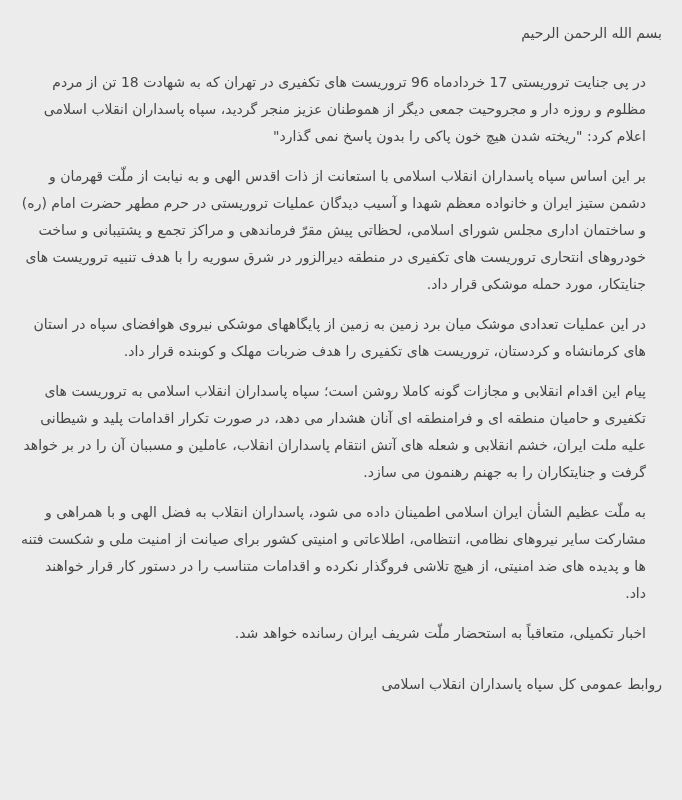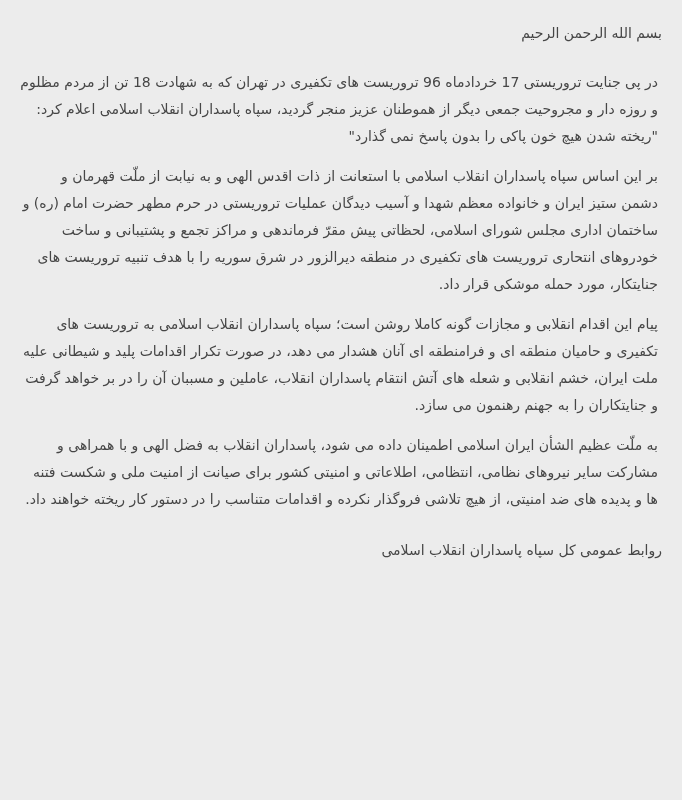--- a/index.html
+++ b/index.html
@@ -23,21 +23,21 @@
     unicode-bidi: embed;
     text-align: right;
     color: #464646;
     font-size: 14px;
     line-height: 27px;
   }
   .bismillah {
     margin: 0 0 22px 0;
   }
   .para {
-    margin: 0 4px 13px 0;
+    margin: 0 16px 13px 0;
   }
   .signature-block {
     margin-top: 24px;
   }
   .signature-line {
     margin: 0;
   }
   .date-line {
     margin: 0;
   }
@@ -46,24 +46,26 @@
 <body style="background: rgb(236, 236, 236);">
 
 <div class="page" style="background: rgb(236, 236, 236); color: rgb(70, 70, 70); border-radius: 7px;">
 
   <div class="bismillah">بسم الله الرحمن الرحیم</div>
 
   <div class="para">در پی جنایت تروریستی 17 خردادماه 96 تروریست های تکفیری در تهران که به شهادت 18 تن از مردم مظلوم و روزه دار و مجروحیت جمعی دیگر از هموطنان عزیز منجر گردید، سپاه پاسداران انقلاب اسلامی اعلام کرد: "ریخته شدن هیچ خون پاکی را بدون پاسخ نمی گذارد"</div>
 
   <div class="para">بر این اساس سپاه پاسداران انقلاب اسلامی با استعانت از ذات اقدس الهی و به نیابت از ملّت قهرمان و دشمن ستیز ایران و خانواده معظم شهدا و آسیب دیدگان عملیات تروریستی در حرم مطهر حضرت امام (ره) و ساختمان اداری مجلس شورای اسلامی، لحظاتی پیش مقرّ فرماندهی و مراکز تجمع و پشتیبانی و ساخت خودروهای انتحاری تروریست های تکفیری در منطقه دیرالزور در شرق سوریه را با هدف تنبیه تروریست های جنایتکار، مورد حمله موشکی قرار داد.</div>
 
+  <div class="para">در این عملیات تعدادی موشک میان برد زمین به زمین از پایگاههای موشکی نیروی هوافضای سپاه در استان های کرمانشاه و کردستان، تروریست های تکفیری را هدف ضربات مهلک و کوبنده قرار داد.</div>
 
 
   <div class="para">پیام این اقدام انقلابی و مجازات گونه کاملا روشن است؛ سپاه پاسداران انقلاب اسلامی به تروریست های تکفیری و حامیان منطقه ای و فرامنطقه ای آنان هشدار می دهد، در صورت تکرار اقدامات پلید و شیطانی علیه ملت ایران، خشم انقلابی و شعله های آتش انتقام پاسداران انقلاب، عاملین و مسببان آن را در بر خواهد گرفت و جنایتکاران را به جهنم رهنمون می سازد.</div>
 
-  <div class="para">به ملّت عظیم الشأن ایران اسلامی اطمینان داده می شود، پاسداران انقلاب به فضل الهی و با همراهی و مشارکت سایر نیروهای نظامی، انتظامی، اطلاعاتی و امنیتی کشور برای صیانت از امنیت ملی و شکست فتنه ها و پدیده های ضد امنیتی، از هیچ تلاشی فروگذار نکرده و اقدامات متناسب را در دستور کار ریخته خواهند داد.</div>
+  <div class="para">به ملّت عظیم الشأن ایران اسلامی اطمینان داده می شود، پاسداران انقلاب به فضل الهی و با همراهی و مشارکت سایر نیروهای نظامی، انتظامی، اطلاعاتی و امنیتی کشور برای صیانت از امنیت ملی و شکست فتنه ها و پدیده های ضد امنیتی، از هیچ تلاشی فروگذار نکرده و اقدامات متناسب را در دستور کار قرار خواهند داد.</div>
 
+  <div class="para">اخبار تکمیلی، متعاقباً به استحضار ملّت شریف ایران رسانده خواهد شد.</div>
 
   <div class="signature-block">
     <div class="signature-line">روابط عمومی کل سپاه پاسداران انقلاب اسلامی</div>
   </div>
 
 </div>
 
 </body></html>

